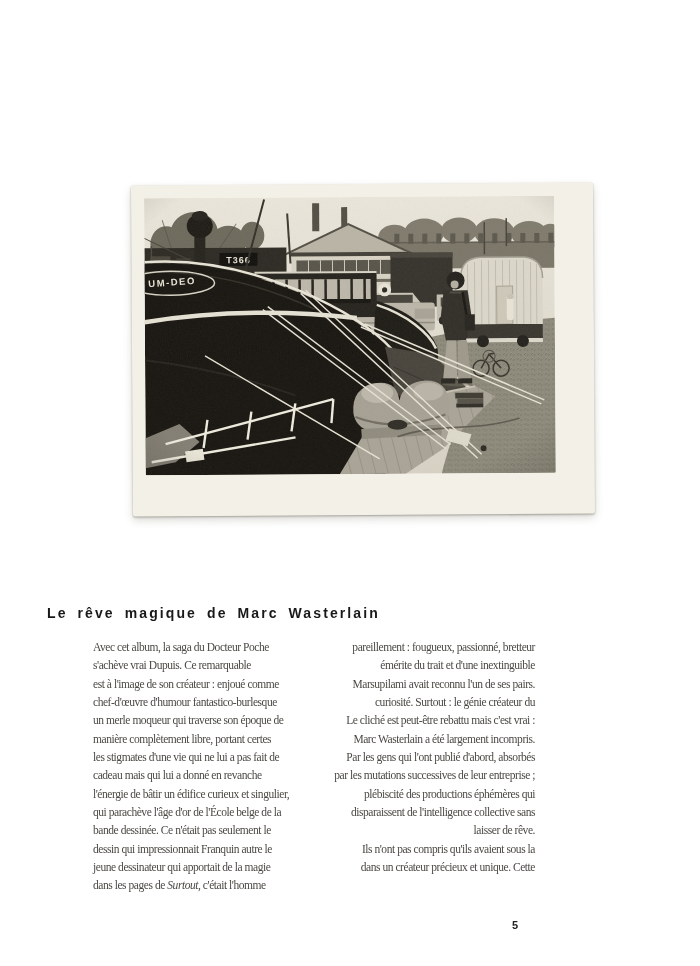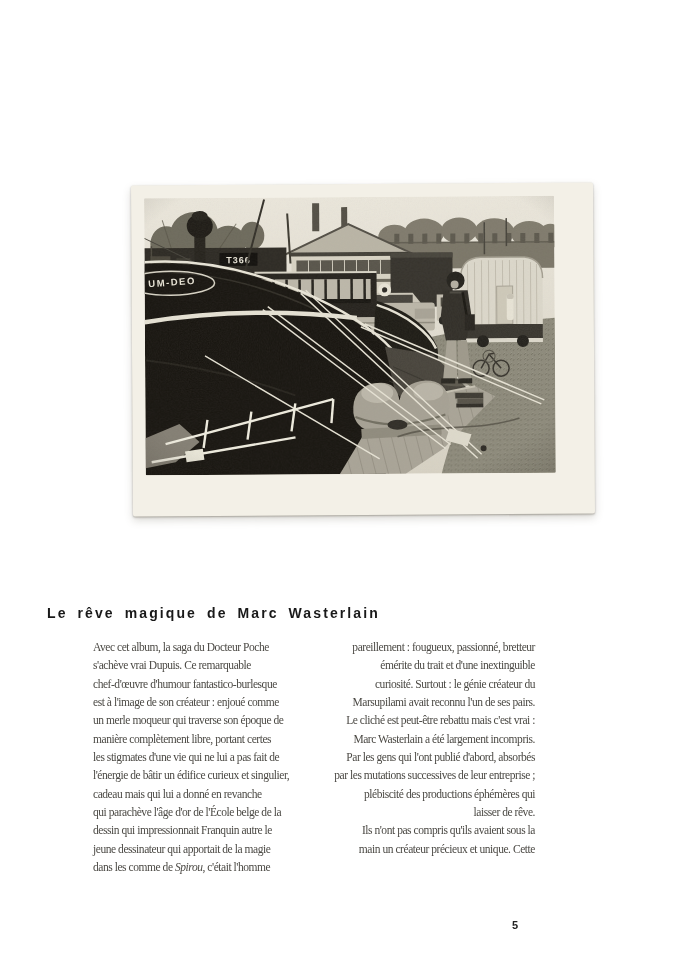--- a/index.html
+++ b/index.html
@@ -307,42 +307,44 @@
       <rect x="0" y="0" width="410" height="277" fill="url(#vig)"></rect>
       <rect x="0" y="0" width="410" height="277" filter="url(#grain)" opacity="0.55"></rect>
     </svg>
   </div>
 
   <h1 id="article-title">Le rêve magique de Marc Wasterlain</h1>
 
   <div id="col-left" class="column">
       <div class="line">Avec cet album, la saga du Docteur Poche</div>
       <div class="line">s'achève vrai Dupuis. Ce remarquable</div>
+      <div class="line">est à l'image de son créateur : enjoué comme</div>
       <div class="line">chef-d'œuvre d'humour fantastico-burlesque</div>
-      <div class="line">est à l'image de son créateur : enjoué comme</div>
       <div class="line">un merle moqueur qui traverse son époque de</div>
       <div class="line">manière complètement libre, portant certes</div>
       <div class="line">les stigmates d'une vie qui ne lui a pas fait de</div>
+      <div class="line">cadeau mais qui lui a donné en revanche</div>
       <div class="line">l'énergie de bâtir un édifice curieux et singulier,</div>
-      <div class="line">cadeau mais qui lui a donné en revanche</div>
       <div class="line">qui parachève l'âge d'or de l'École belge de la</div>
+      <div class="line">bande dessinée. Ce n'était pas seulement le</div>
       <div class="line">dessin qui impressionnait Franquin autre le</div>
       <div class="line">jeune dessinateur qui apportait de la magie</div>
-      <div class="line"><span>dans les comme de </span><em>Spirou</em><span>, c'était l'homme</span></div>
+      <div class="line"><span>dans les pages de </span><em>Surtout</em><span>, c'était l'homme</span></div>
     </div>
   <div id="col-right" class="column">
       <div class="line">pareillement : fougueux, passionné, bretteur</div>
       <div class="line">émérite du trait et d'une inextinguible</div>
+      <div class="line">Marsupilami avait reconnu l'un de ses pairs.</div>
       <div class="line">curiosité. Surtout : le génie créateur du</div>
-      <div class="line">Marsupilami avait reconnu l'un de ses pairs.</div>
       <div class="line">Le cliché est peut-être rebattu mais c'est vrai :</div>
       <div class="line">Marc Wasterlain a été largement incompris.</div>
       <div class="line">Par les gens qui l'ont publié d'abord, absorbés</div>
       <div class="line">par les mutations successives de leur entreprise ;</div>
       <div class="line">plébiscité des productions éphémères qui</div>
+      <div class="line">disparaissent de l'intelligence collective sans</div>
       <div class="line">laisser de rêve.</div>
       <div class="line">Ils n'ont pas compris qu'ils avaient sous la</div>
-      <div class="line">main un créateur précieux et unique. Cette</div>
+      <div class="line">dans un créateur précieux et unique. Cette</div>
     </div>
 
   <div id="page-number">5</div>
 
 </div>
 
 </body></html>

